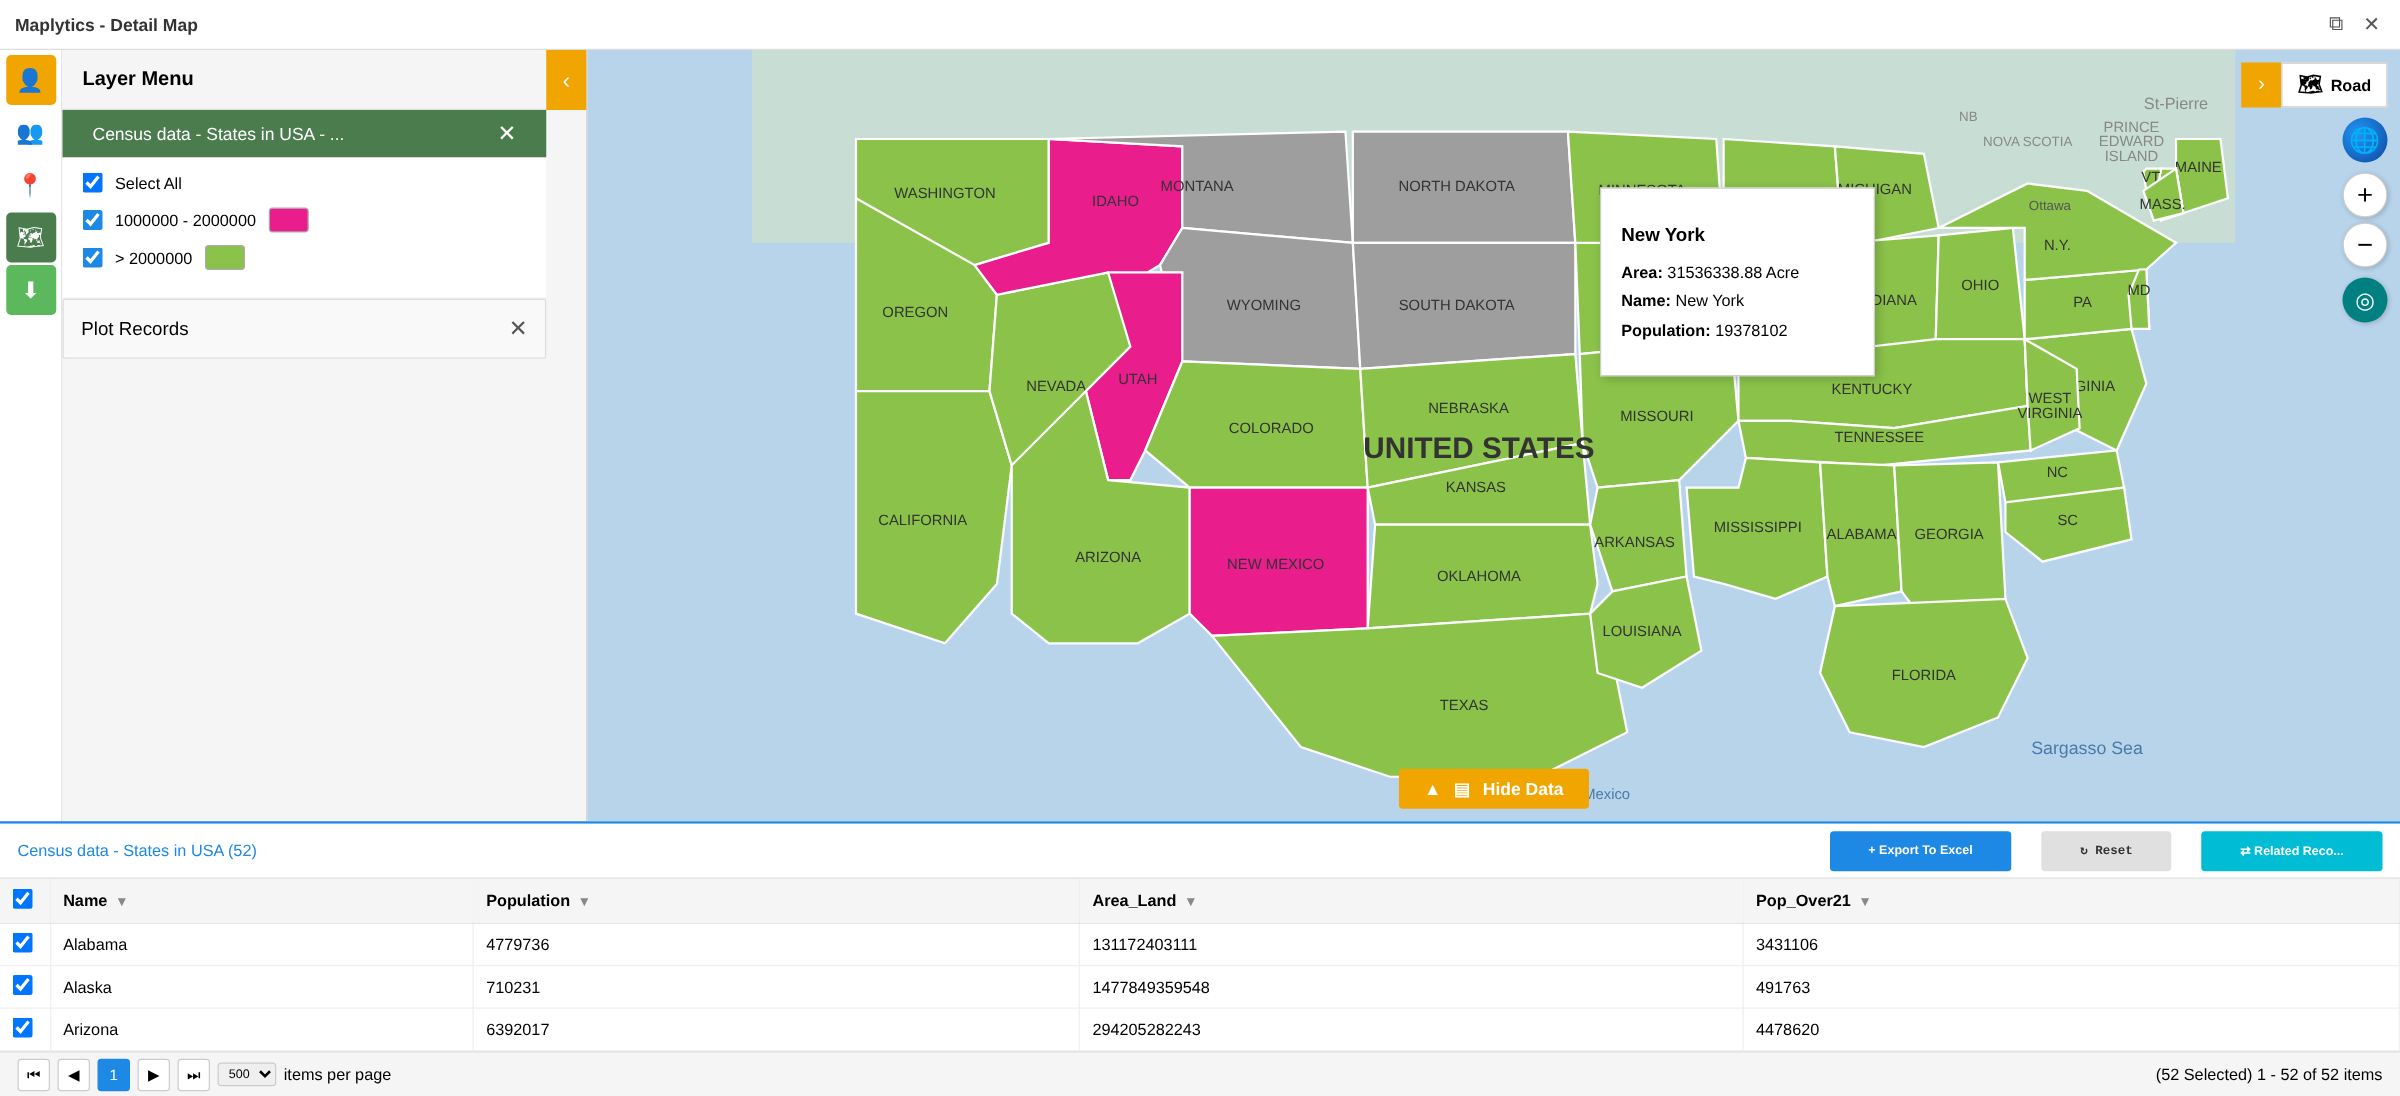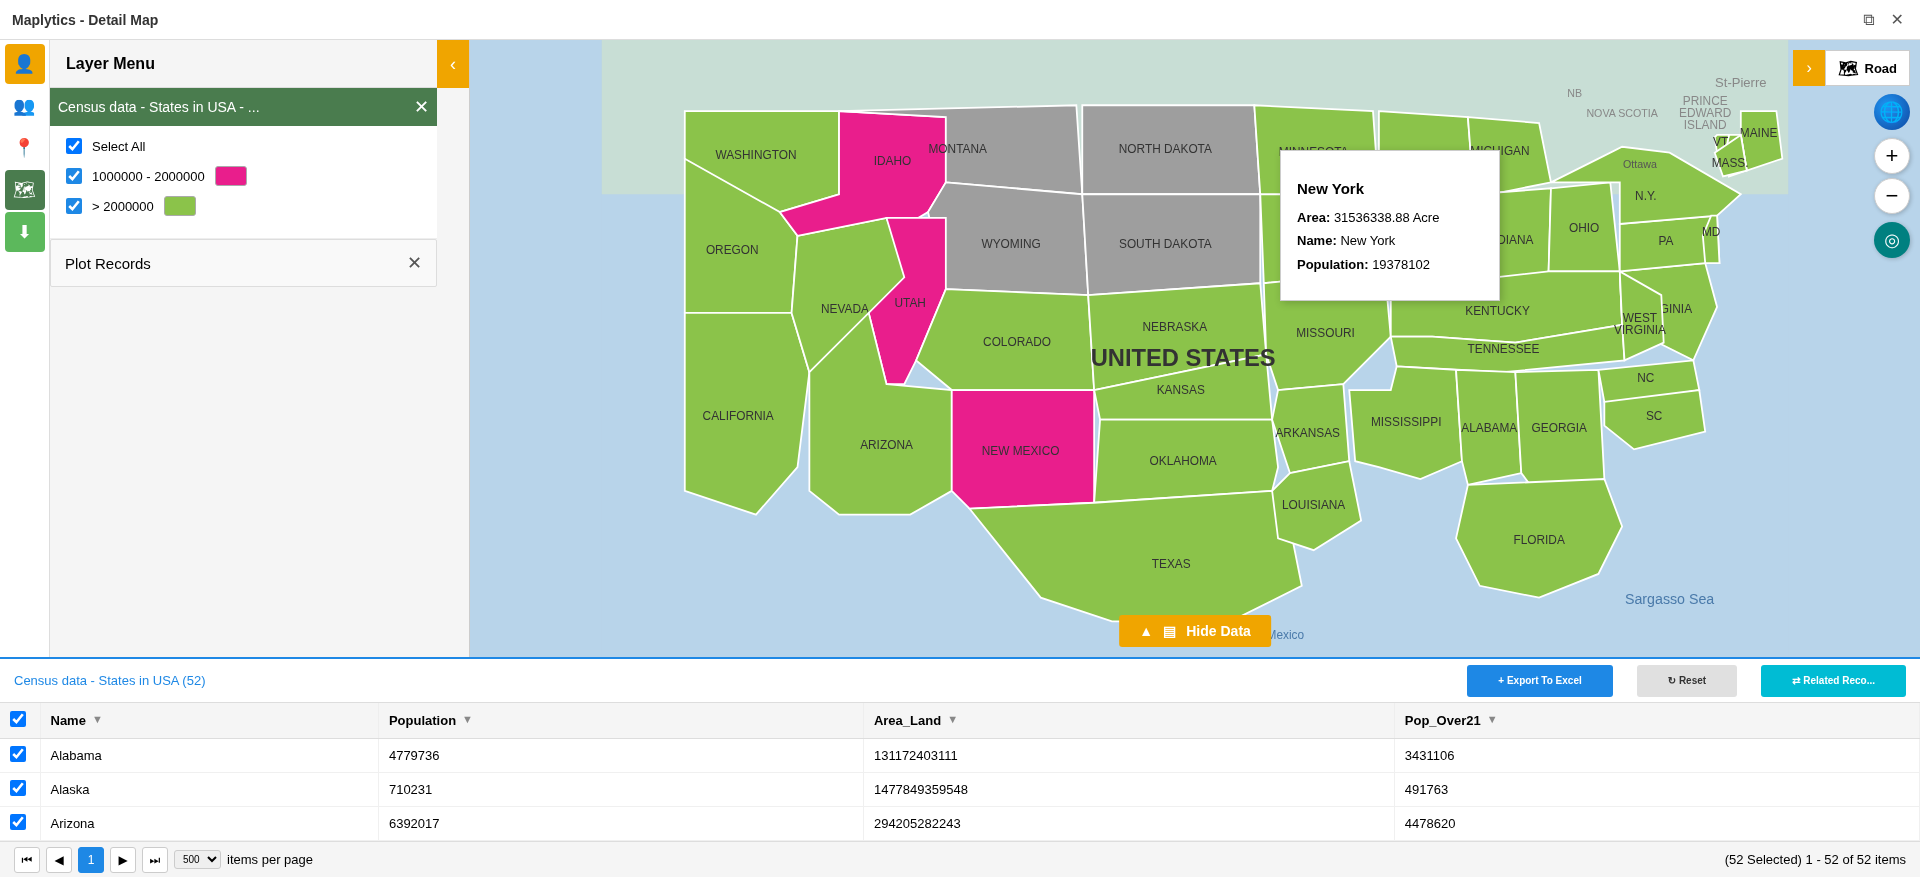--- a/index.html
+++ b/index.html
@@ -87,21 +87,21 @@
       align-items: stretch;
     }
     .layer-menu-content {
       flex: 1;
     }
 
     
     .census-layer-header {
       background: #4a7c4e;
       color: #fff;
-      padding: 10px 8px;
+      padding: 10px 24px;
       display: flex;
       align-items: center;
       justify-content: space-between;
       font-size: 14px;
       font-weight: 500;
     }
     .census-layer-header .close-btn {
       background: none; border: none; color: #fff; cursor: pointer; font-size: 18px; line-height: 1;
     }
 
@@ -319,21 +319,21 @@
       border-radius: 3px;
       font-size: 10px;
       font-weight: 600;
       cursor: pointer;
       display: flex;
       align-items: center;
       gap: 6px;
       margin-left: 16px;
     }
     .btn-blue { background: #1e88e5; color: #fff; }
-    .btn-gray { background: #e0e0e0; color: #333; }
+    .btn-gray { background: #e0e0e0; color: #333; font-family: Liberation Mono, monospace; }
     .btn-teal { background: #00bcd4; color: #fff; }
 
     
     .data-table {
       flex: 1;
       overflow-y: auto;
     }
     table {
       width: 100%;
       border-collapse: collapse;
@@ -349,21 +349,21 @@
       position: sticky;
       top: 0;
     }
     thead th:first-child { width: 40px; }
     tbody td {
       padding: 7px 10px;
       border-bottom: 1px solid #f0f0f0;
       border-right: 1px solid #f0f0f0;
     }
     .filter-icon { color: #888; font-size: 11px; margin-left: 6px; cursor: pointer; }
-    .th-content { display: flex; align-items: flex-start; }
+    .th-content { display: flex; align-items: flex-end; }
 
     
     .pagination {
       height: 36px;
       background: #f5f5f5;
       border-top: 1px solid #ddd;
       display: flex;
       align-items: center;
       justify-content: space-between;
       padding: 0 14px;

